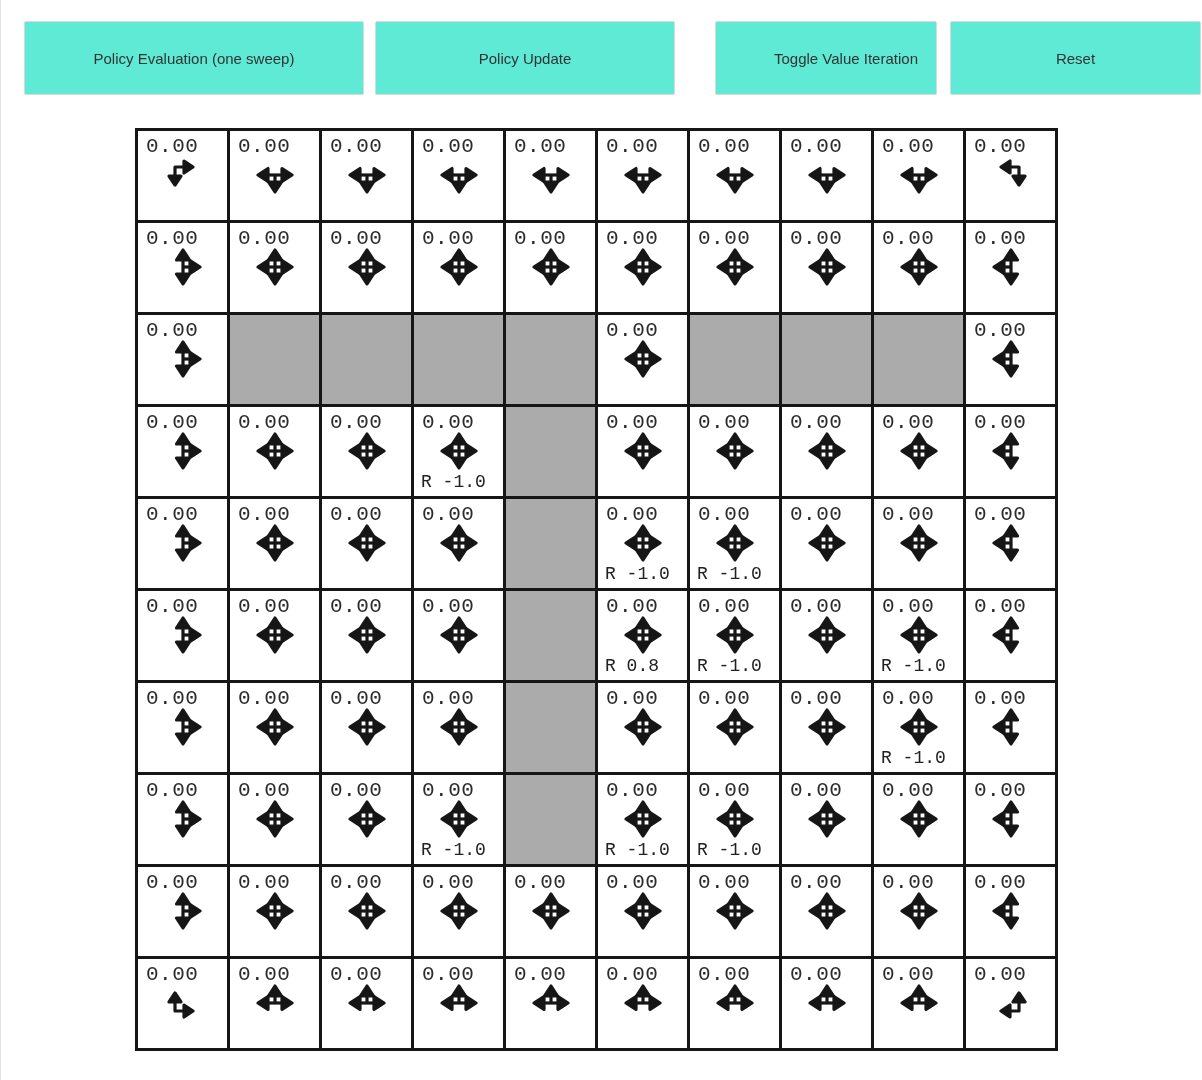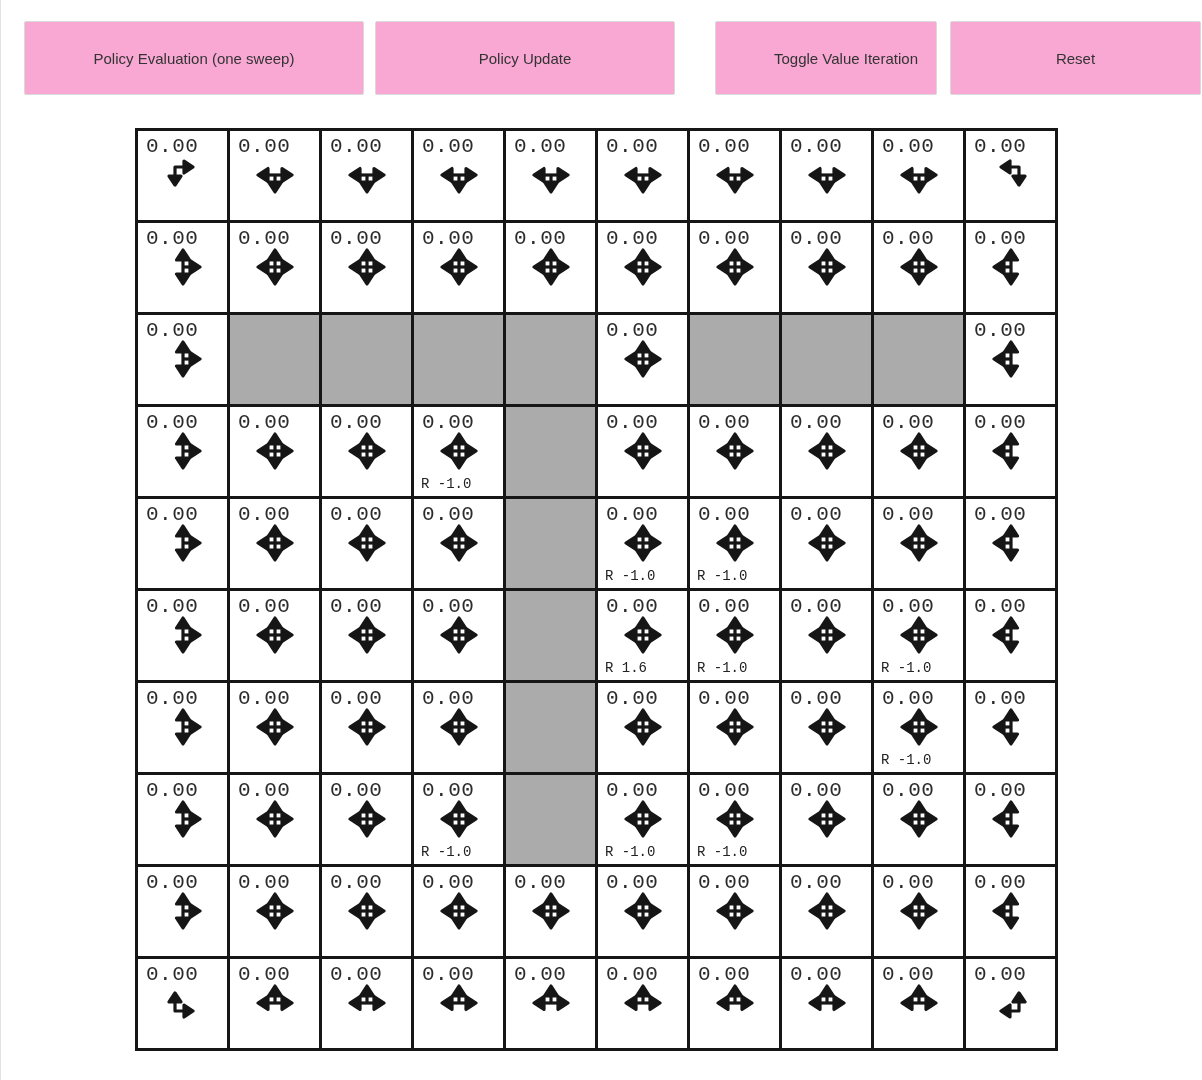--- a/index.html
+++ b/index.html
@@ -9,21 +9,21 @@
     --text:#2b2b2b;
     --arrow:#161616;
   }
   *{box-sizing:border-box;margin:0;padding:0;}
   html,body{width:1202px;background:#ffffff;font-family:"Liberation Sans",sans-serif;}
   body{min-height:1080px;border-left:1px solid #e3e3e3;}
 
   
   .toolbar{display:flex;align-items:flex-start;padding-top:21px;}
   .btn{
-    height:74px;background:#f9a8d4;border:1px solid var(--btn-border);
+    height:74px;background:#5eead4;border:1px solid var(--btn-border);
     border-radius:2px;display:flex;align-items:center;justify-content:center;
     font-size:15px;color:#333333;cursor:pointer;
   }
   .btn:nth-child(1){margin-left:23px;width:340px;}
   .btn:nth-child(2){margin-left:11px;width:300px;}
   .btn:nth-child(3){margin-left:40px;width:222px;padding-left:40px;}
   .btn:nth-child(4){margin-left:13px;width:251px;}
 
   
   .grid{
@@ -42,21 +42,21 @@
   .val{
     position:absolute;top:4px;left:8px;
     font-size:21px;color:var(--text);letter-spacing:0.5px;
   }
   .glyph{
     position:absolute;top:25px;left:0;right:0;
     display:flex;justify-content:center;
   }
   .reward{
     position:absolute;bottom:4px;left:7px;
-    font-size:14px;color:#222222;
+    font-size:18px;color:#222222;
   }
 </style>
 </head>
 <body>
 
 <div class="toolbar">
   <button class="btn">Policy Evaluation (one sweep)</button>
   <button class="btn">Policy Update</button>
   <button class="btn">Toggle Value Iteration</button>
   <button class="btn">Reset</button>
@@ -806,21 +806,21 @@
             <polygon points="0,-17 6.5,-7 -6.5,-7"></polygon>
             <line x1="0" y1="0" x2="0" y2="10"></line>
             <polygon points="0,17 -6.5,7 6.5,7"></polygon>
             <line x1="0" y1="0" x2="-10" y2="0"></line>
             <polygon points="-17,0 -7,-6.5 -7,6.5"></polygon>
             <line x1="0" y1="0" x2="10" y2="0"></line>
             <polygon points="17,0 7,6.5 7,-6.5"></polygon>
           </g>
         </svg>
       </div>
-      <div class="reward">R 1.6</div>
+      <div class="reward">R 0.8</div>
     </div>
     <div class="cell">
       <div class="val">0.00</div>
       <div class="glyph">
         <svg width="38" height="38" viewBox="-19 -19 38 38" xmlns="http://www.w3.org/2000/svg">
           <g stroke="var(--arrow)" stroke-width="3.2" fill="var(--arrow)" stroke-linejoin="round">
             <line x1="0" y1="0" x2="0" y2="-10"></line>
             <polygon points="0,-17 6.5,-7 -6.5,-7"></polygon>
             <line x1="0" y1="0" x2="0" y2="10"></line>
             <polygon points="0,17 -6.5,7 6.5,7"></polygon>

